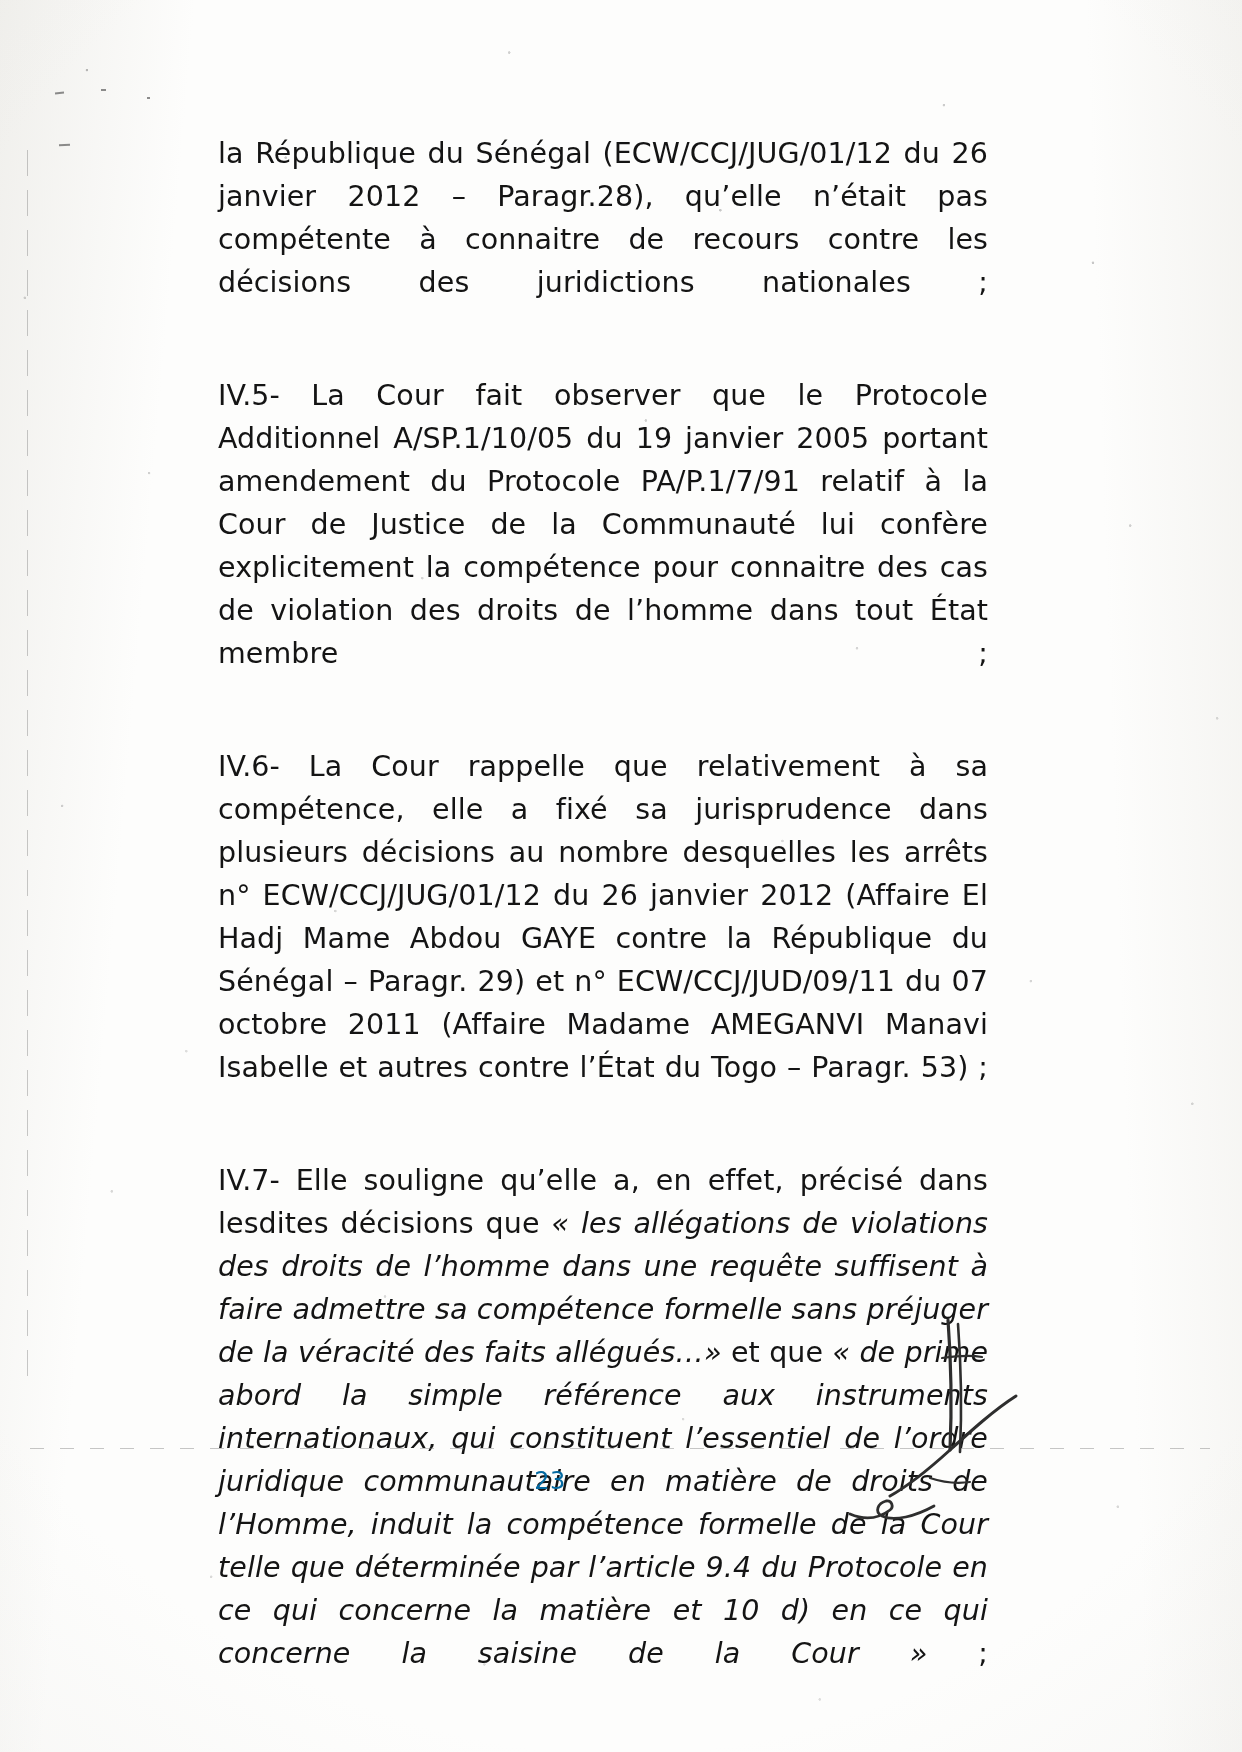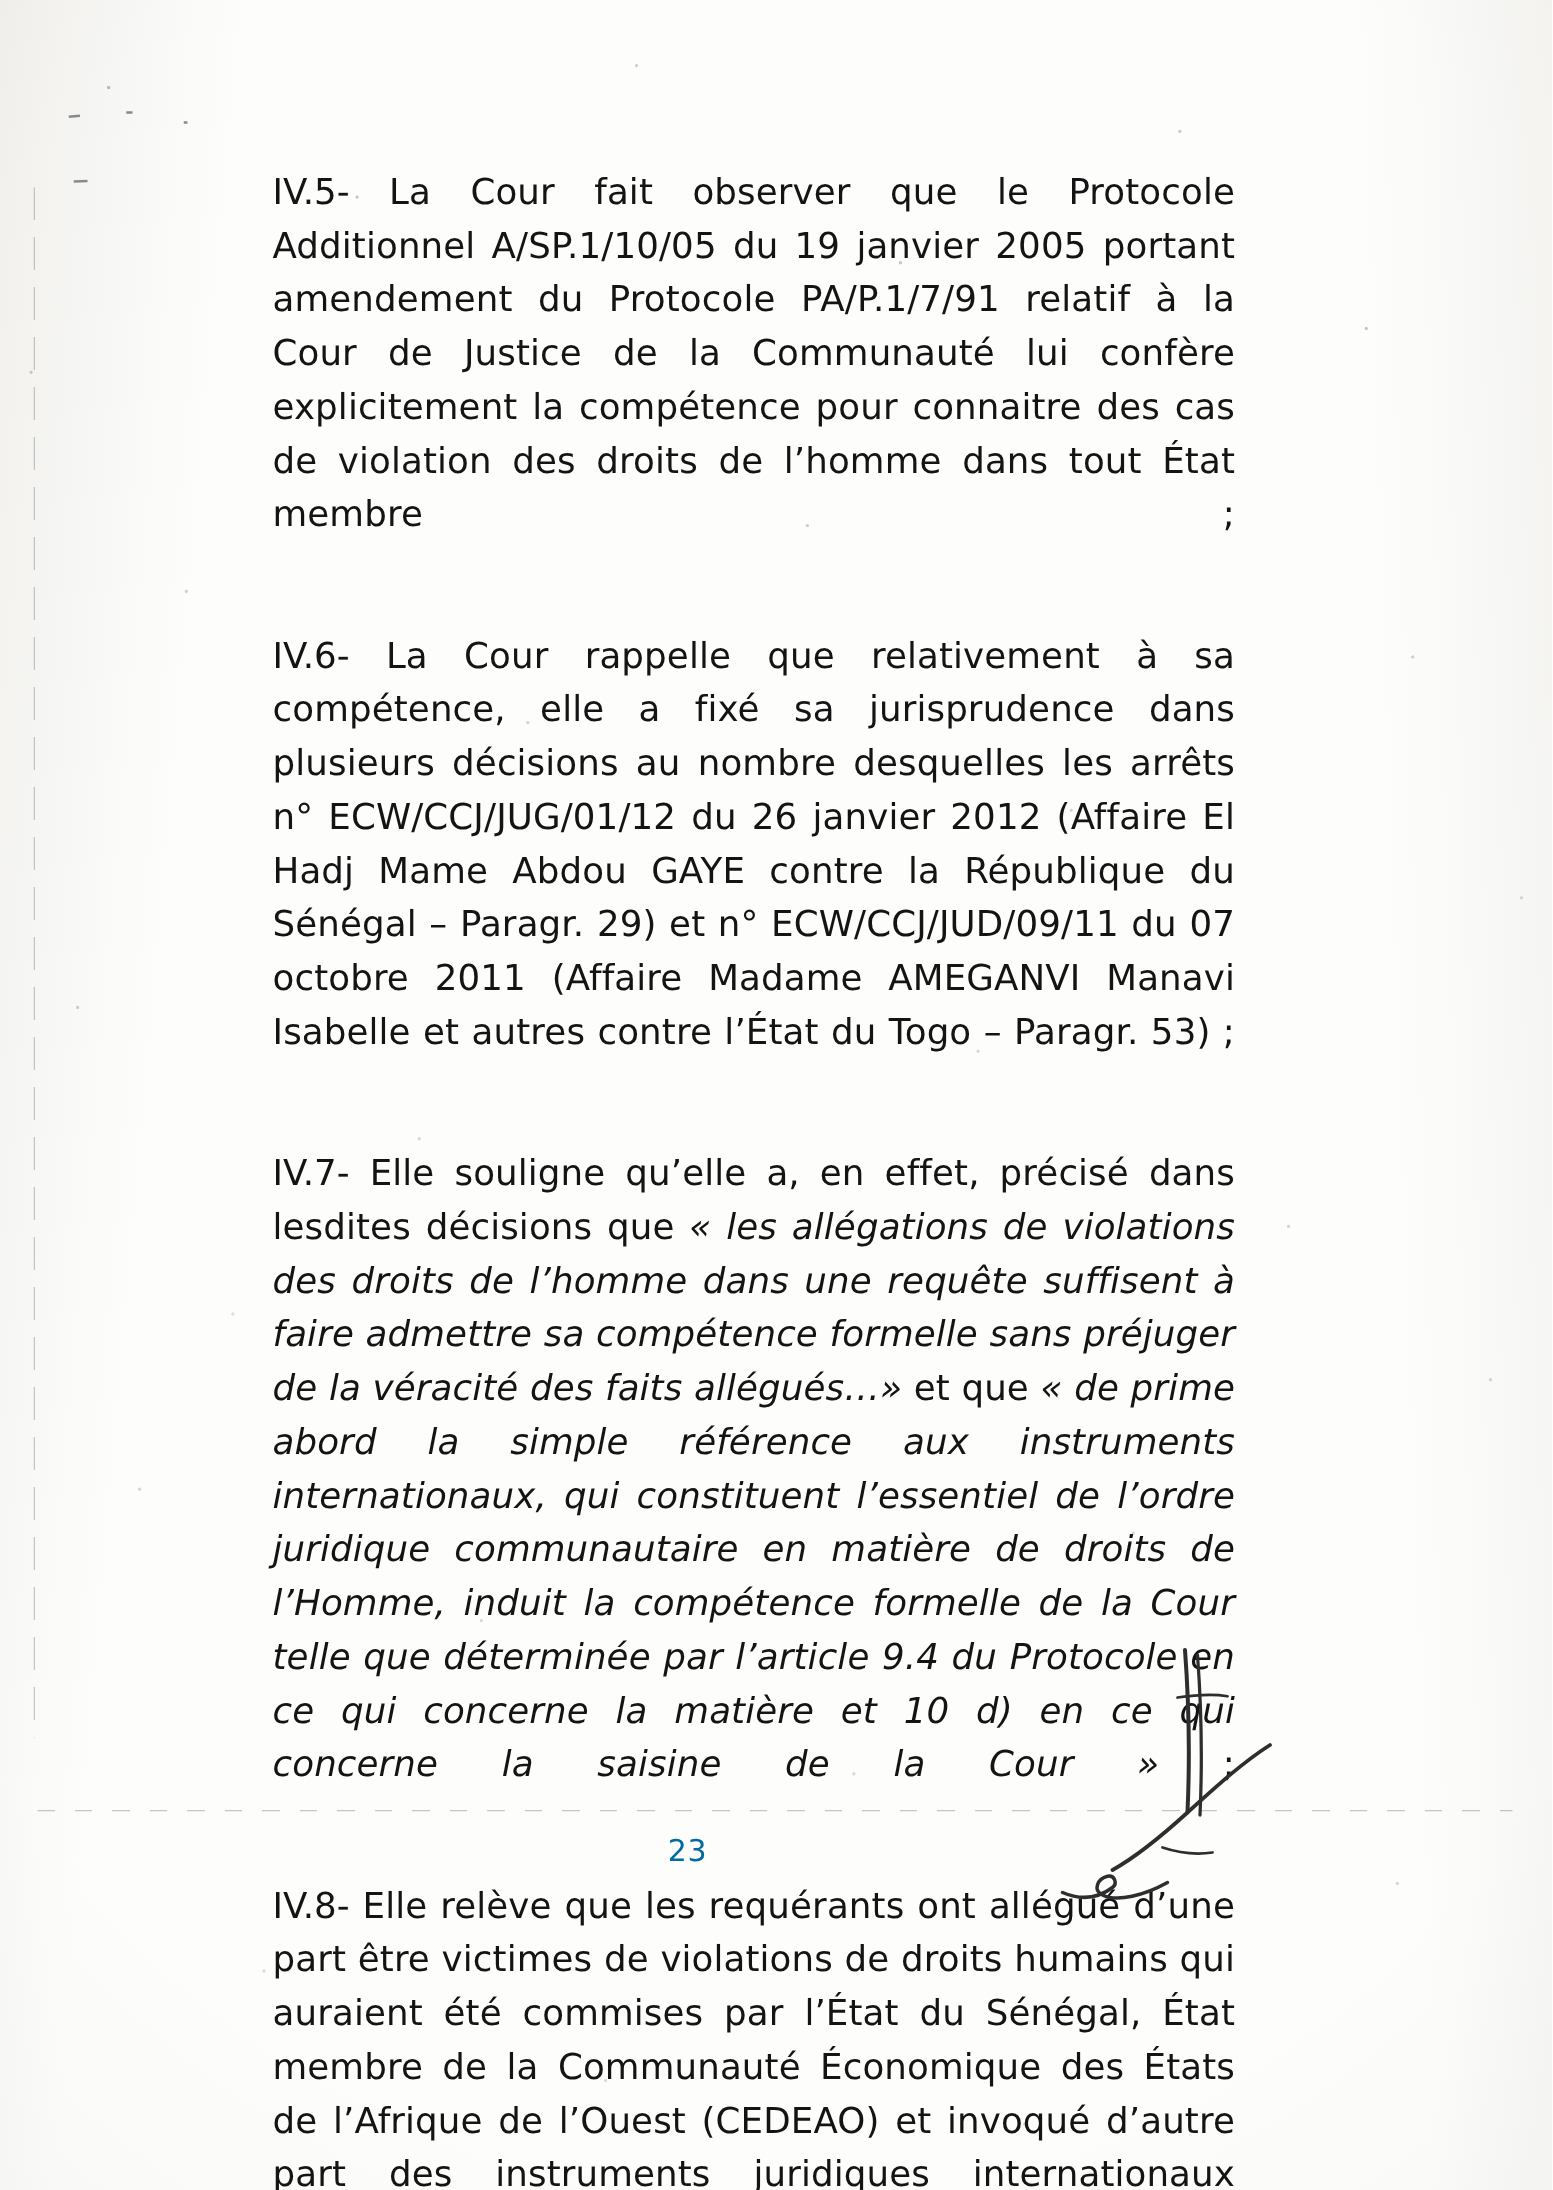--- a/index.html
+++ b/index.html
@@ -188,20 +188,23 @@
 
   <div class="corner-marks">
     <i></i>
       <i></i>
       <i></i>
       <i></i>
   </div>
 
   <div class="content">
 
+    <p class="para">
+      <span>la République du Sénégal (ECW/CCJ/JUG/01/12 du 26 janvier 2012 – Paragr.28), qu’elle n’était pas compétente à connaitre de recours contre les décisions des juridictions nationales ;</span>
+    </p>
 
     <p class="para">
       <span class="num">IV.5-</span>
       <span>La Cour fait observer que le Protocole Additionnel A/SP.1/10/05 du 19 janvier 2005 portant amendement du Protocole PA/P.1/7/91 relatif à la Cour de Justice de la Communauté lui confère explicitement la compétence pour connaitre des cas de violation des droits de l’homme dans tout État membre ;</span>
     </p>
 
     <p class="para">
       <span class="num">IV.6-</span>
       <span>La Cour rappelle que relativement à sa compétence, elle a fixé sa jurisprudence dans plusieurs décisions au nombre desquelles les arrêts n° ECW/CCJ/JUG/01/12 du 26 janvier 2012 (Affaire El Hadj Mame Abdou GAYE contre la République du Sénégal – Paragr. 29) et n° ECW/CCJ/JUD/09/11 du 07 octobre 2011 (Affaire Madame AMEGANVI Manavi Isabelle et autres contre l’État du Togo – Paragr. 53) ;</span>
     </p>

